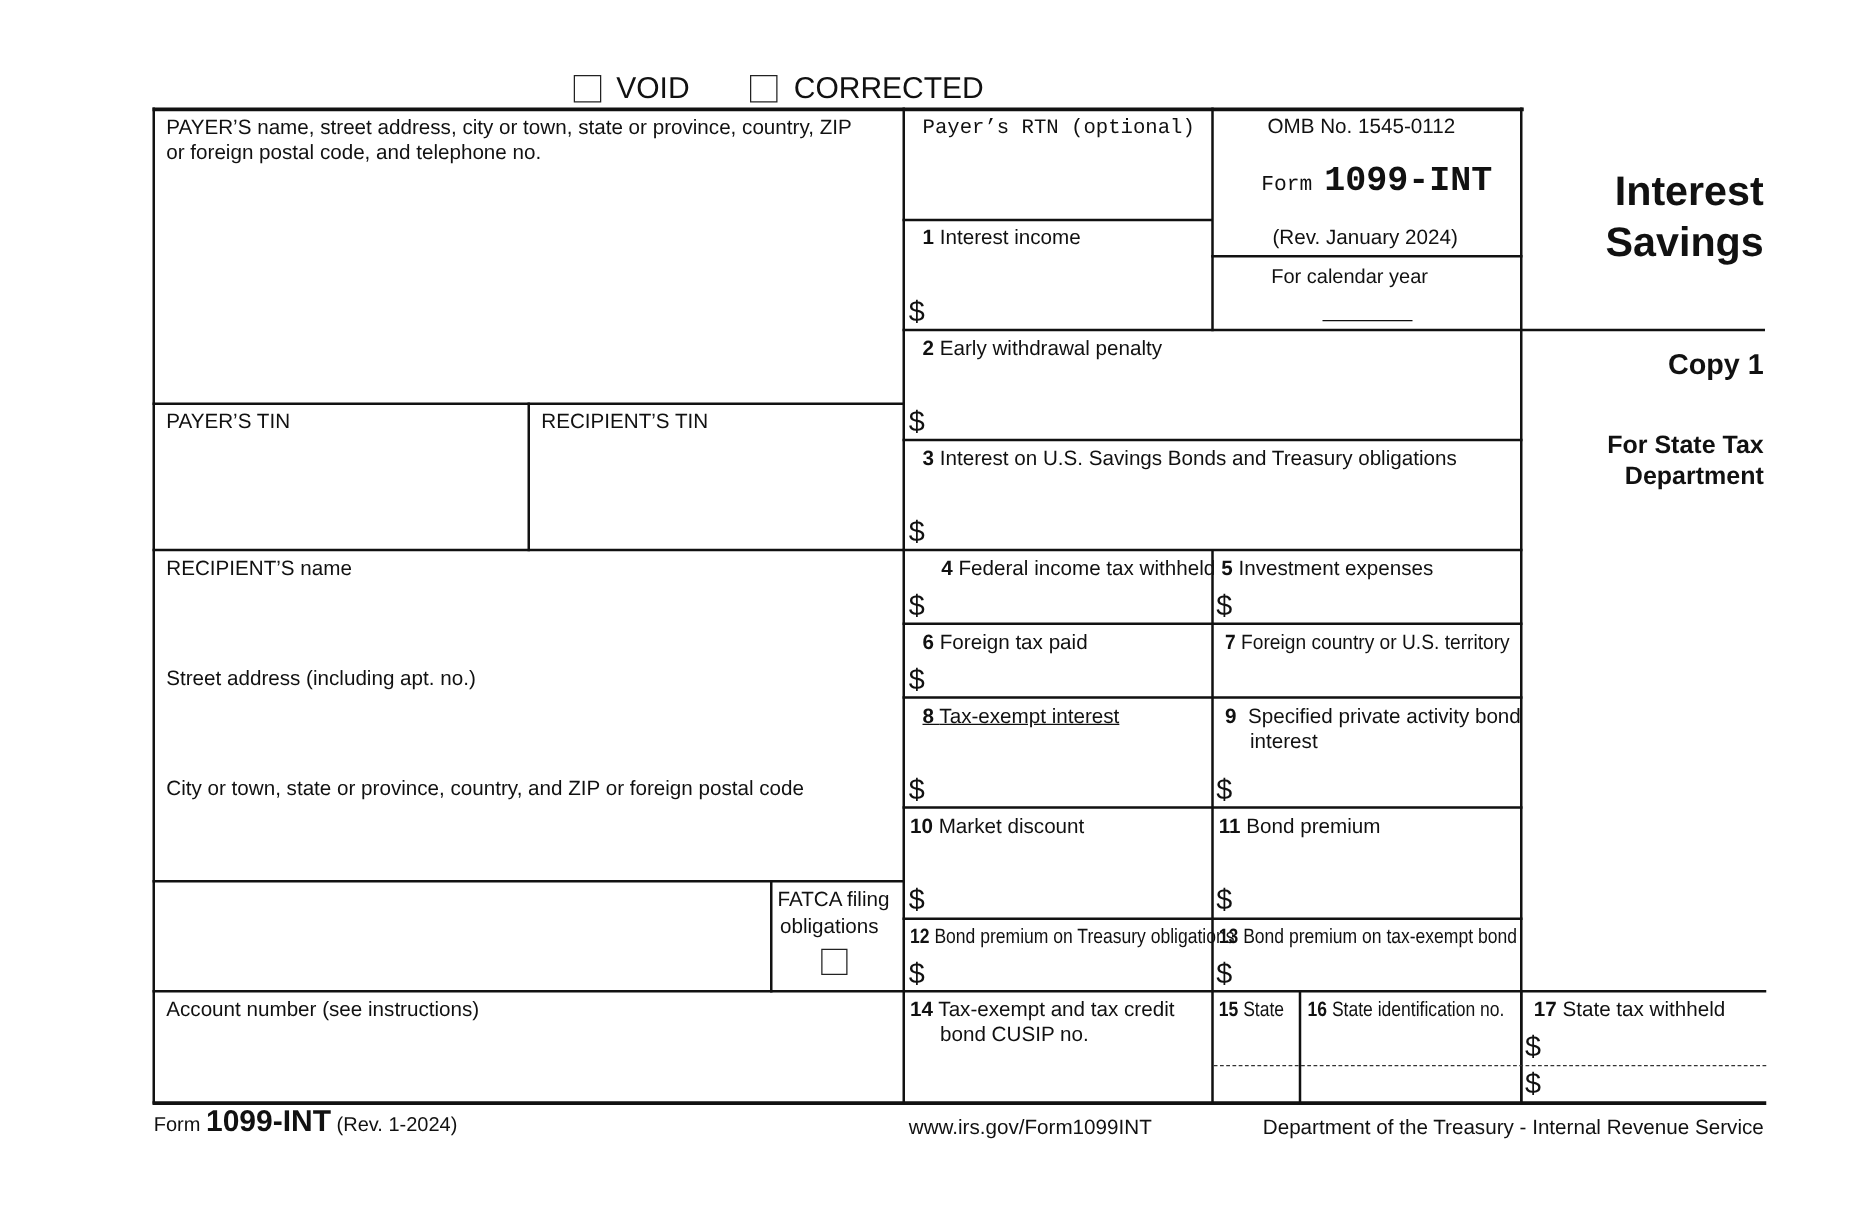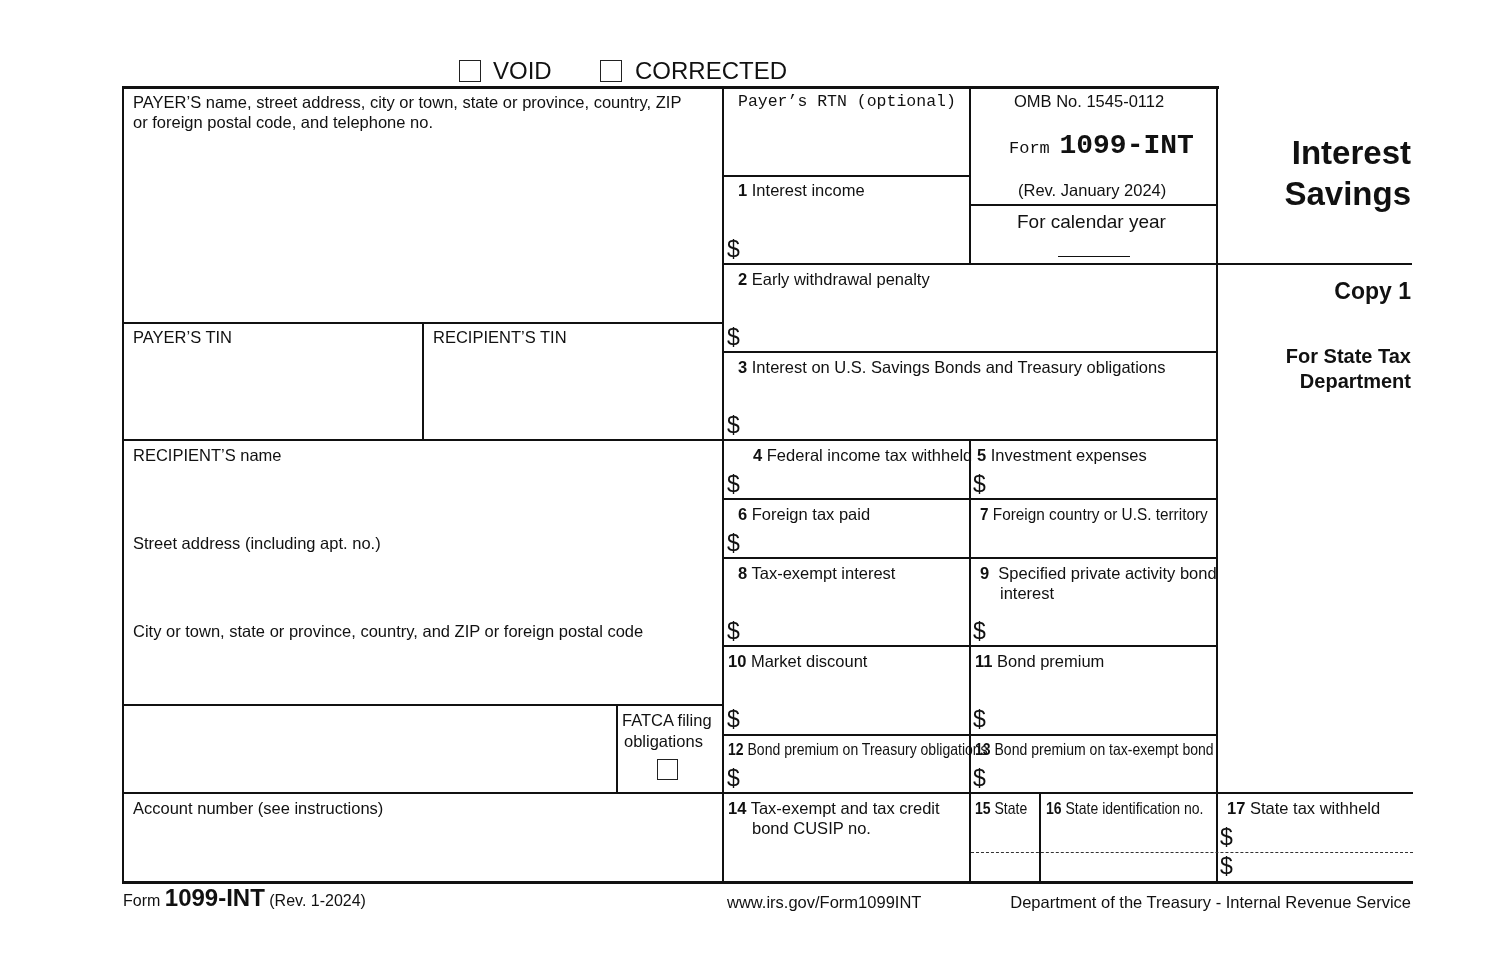--- a/index.html
+++ b/index.html
@@ -79,39 +79,39 @@
 
 <div class="lbl" style="left:738px;top:180px;"><span class="num">1</span> <span>Interest income</span></div>
 <div class="dollar" style="left:727px;top:237px;">$</div>
 
 <div class="lbl" style="left:1014px;top:91px;">OMB No. 1545-0112</div>
 <div class="abs" style="left:1009px;top:130px;white-space:nowrap;font-family:Liberation Mono, monospace;">
   <span style="font-size:17px;">Form</span>
   <span style="font-size:28px;font-weight:bold;">1099-INT</span>
 </div>
 <div class="lbl" style="left:1018px;top:180px;">(Rev. January 2024)</div>
-<div class="lbl" style="left:1017px;top:212px;font-size:19px;">For calendar year</div>
+<div class="lbl" style="left:1017px;top:212px;font-size:16px;">For calendar year</div>
 <input class="field" style="left: 1058px; top: 236px; width: 72px; height: 20px; text-align: center;" value="">
 
 <div class="lbl" style="left:738px;top:269px;"><span class="num">2</span> <span>Early withdrawal penalty</span></div>
 <div class="dollar" style="left:727px;top:325px;">$</div>
 
 <div class="lbl" style="left:738px;top:357px;"><span class="num">3</span> <span>Interest on U.S. Savings Bonds and Treasury obligations</span></div>
 <div class="dollar" style="left:727px;top:413px;">$</div>
 
 <div class="lbl" style="left:753px;top:445px;"><span class="num">4</span> <span>Federal income tax withheld</span></div>
 <div class="dollar" style="left:727px;top:472px;">$</div>
 <div class="lbl" style="left:977px;top:445px;"><span class="num">5</span> <span>Investment expenses</span></div>
 <div class="dollar" style="left:973px;top:472px;">$</div>
 
 <div class="lbl" style="left:738px;top:504px;"><span class="num">6</span> <span>Foreign tax paid</span></div>
 <div class="dollar" style="left:727px;top:531px;">$</div>
 <div class="lbl cond" style="left:980px;top:504px;transform:scaleX(0.93);"><span class="num">7</span> <span>Foreign country or U.S. territory</span></div>
 
-<div class="lbl" style="left:738px;top:563px;"><span class="num">8</span> <span>Tax-exempt interest</span></div>
+<div class="lbl" style="left:738px;top:563px;text-decoration:underline;"><span class="num">8</span> <span>Tax-exempt interest</span></div>
 <div class="dollar" style="left:727px;top:619px;">$</div>
 <div class="lbl" style="left:980px;top:563px;"><span class="num">9</span>&nbsp; <span>Specified private activity bond</span></div>
 <div class="lbl" style="left:1000px;top:583px;">interest</div>
 <div class="dollar" style="left:973px;top:619px;">$</div>
 
 <div class="lbl" style="left:728px;top:651px;"><span class="num">10</span> <span>Market discount</span></div>
 <div class="dollar" style="left:727px;top:707px;">$</div>
 <div class="lbl" style="left:975px;top:651px;"><span class="num">11</span> <span>Bond premium</span></div>
 <div class="dollar" style="left:973px;top:707px;">$</div>
 

